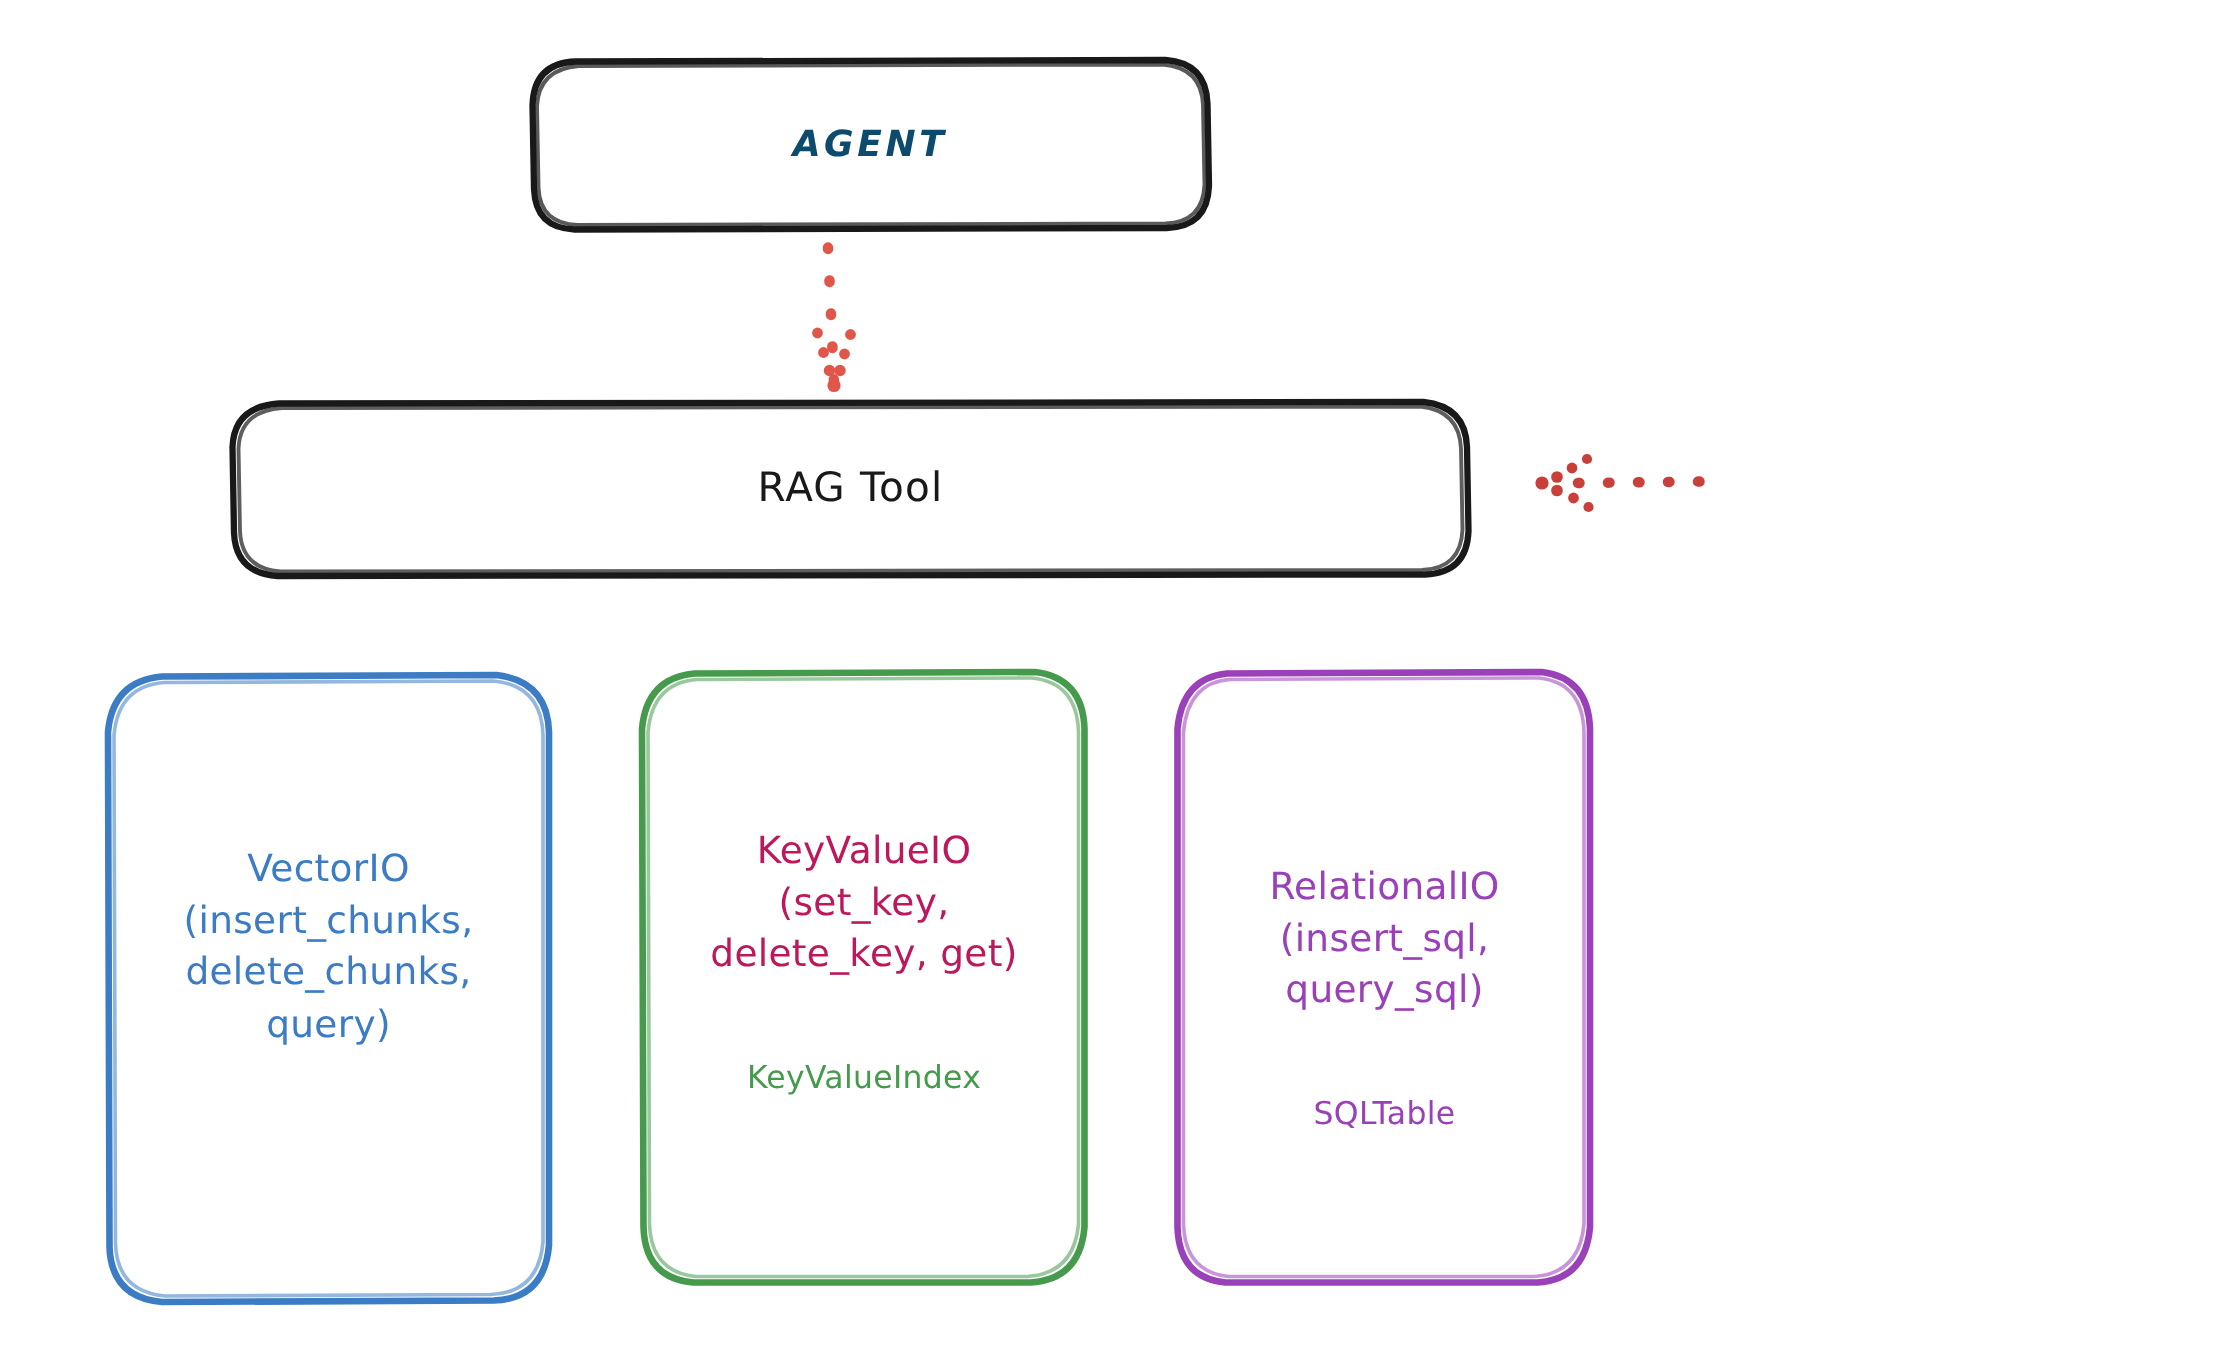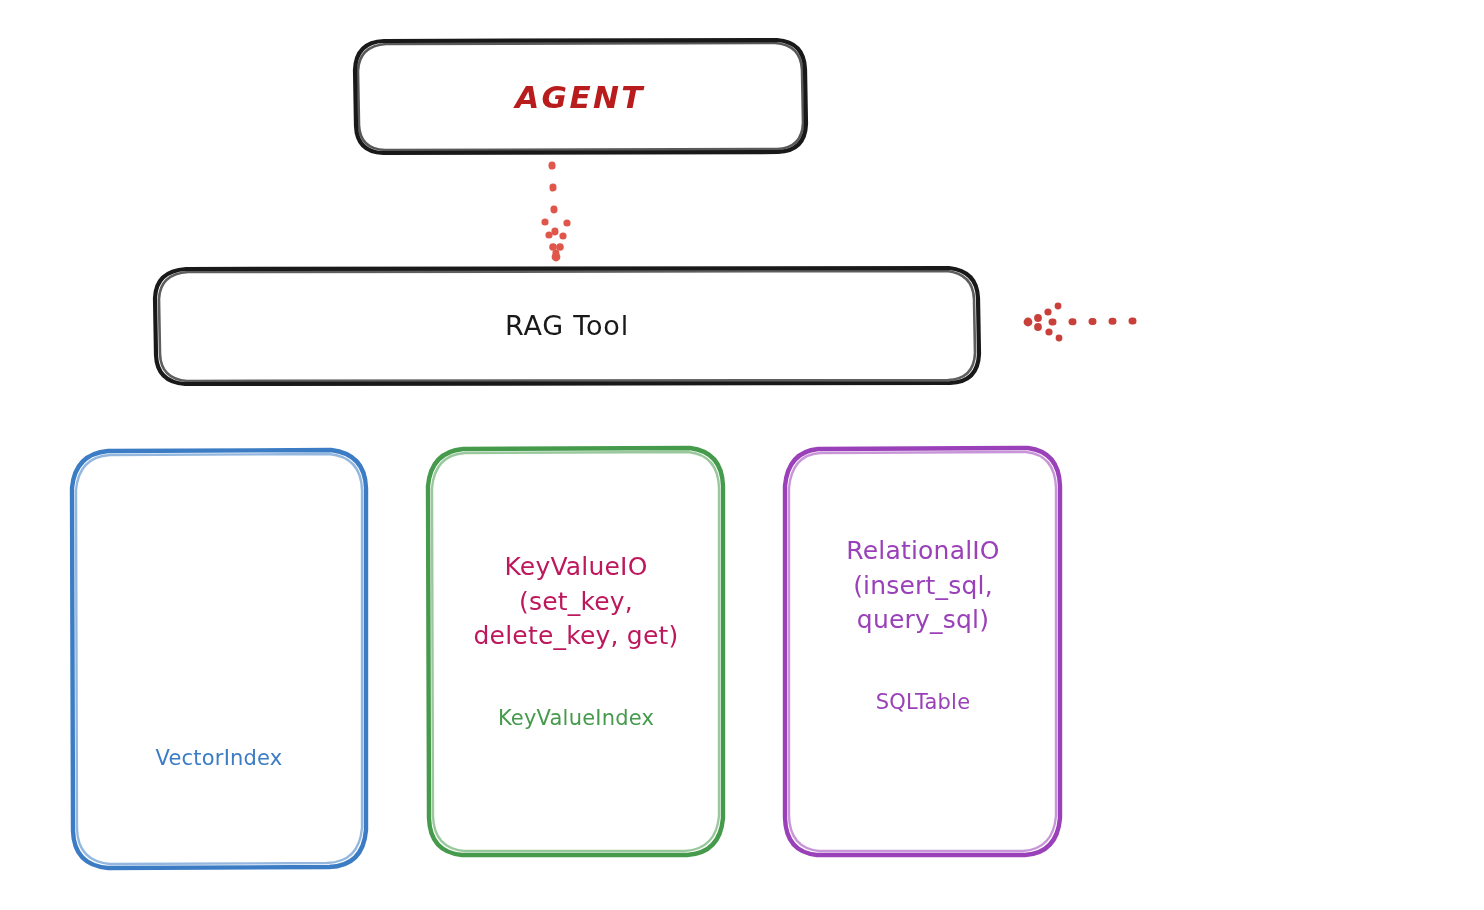--- a/index.html
+++ b/index.html
@@ -45,24 +45,24 @@
 
   
   #node-agent {
     left: 355px;
     top: 40px;
     width: 450px;
     height: 114px;
   }
   #node-agent .node-label {
     font-family: "DejaVu Sans", sans-serif;
-    font-size: 31px;
+    font-size: 24px;
     font-style: italic;
     font-weight: 600;
-    color: #b91c1c;
+    color: #0c4a6e;
     letter-spacing: 2.4px;
   }
 
   
   #node-ragtool {
     left: 155px;
     top: 268px;
     width: 824px;
     height: 116px;
   }
@@ -82,21 +82,21 @@
     height: 418px;
   }
   #node-keyvalue {
     left: 428px;
     top: 448px;
     width: 296px;
     height: 407px;
   }
   #node-relational {
     left: 785px;
-    top: 432px;
+    top: 472px;
     width: 276px;
     height: 407px;
   }
 
   .card-text {
     position: absolute;
     left: 0;
     right: 0;
     text-align: center;
     font-family: "DejaVu Sans", sans-serif;
@@ -192,21 +192,24 @@
 
   <div class="node" id="node-agent">
     <span class="node-label">AGENT</span>
   </div>
 
   <div class="node" id="node-ragtool">
     <span class="node-label">RAG Tool</span>
   </div>
 
   <div class="node" id="node-vector">
-    <div class="card-subtext">VectorIndex</div>
+    <div class="card-text">VectorIO
+(insert_chunks,
+delete_chunks,
+query)</div>
   </div>
 
   <div class="node" id="node-keyvalue">
     <div class="card-text">KeyValueIO
 (set_key,
 delete_key, get)</div>
     <div class="card-subtext">KeyValueIndex</div>
   </div>
 
   <div class="node" id="node-relational">

